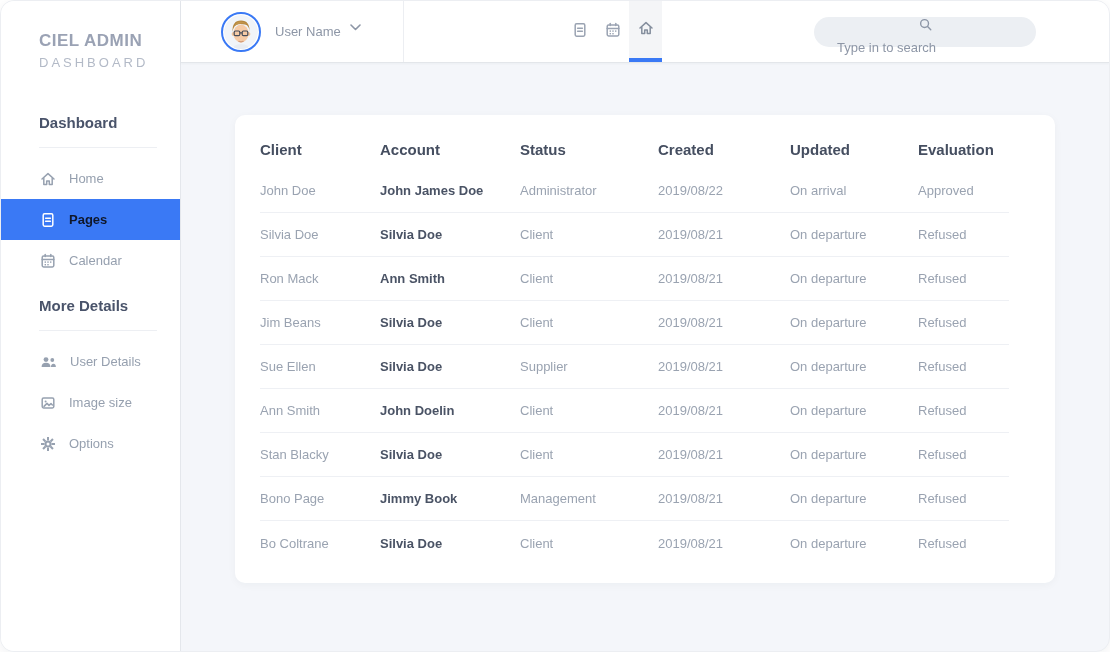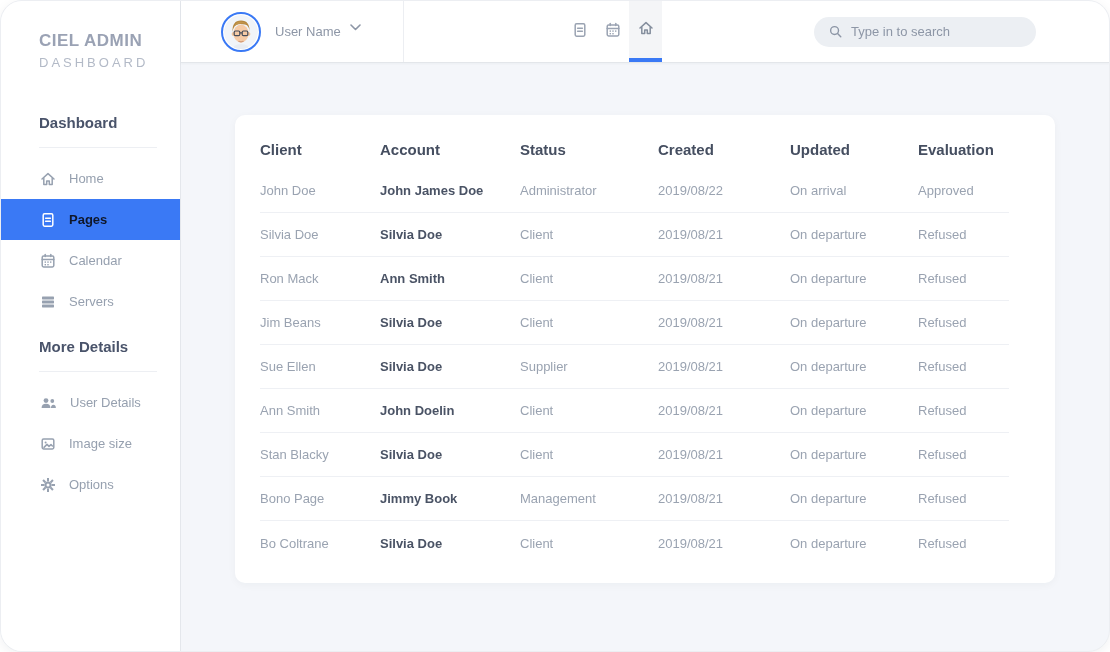--- a/index.html
+++ b/index.html
@@ -1,21 +1,21 @@
 <!DOCTYPE html>
 <html style="--accent: #3a79f5;"><head>
 <meta charset="utf-8">
 <style>
   * { box-sizing: border-box; margin: 0; padding: 0; }
   html, body { background: #fff; }
   body { font-family: "Liberation Sans", "DejaVu Sans", sans-serif; }
 
   .screen {
     width: 1110px; height: 652px;
-    border-radius: 22px; overflow: hidden;
+    border-radius: 14px; overflow: hidden;
     display: flex;
     background: #f4f6fa;
     border: 1px solid #eceef2;
     box-shadow: 0 3px 12px rgba(20,30,50,.06);
   }
 
   
   .sidebar { width: 180px; flex-shrink: 0; background: #fff; border-right: 1px solid #e4e7ec; }
   .logo { padding: 30px 0 0 38px; }
   .logo-1 { font-size: 17px; font-weight: bold; color: #9aa2b4; letter-spacing: .5px; }
@@ -50,21 +50,21 @@
   .tabs { display: flex; align-items: stretch; margin-left: 159px; }
   .tab {
     width: 33px; display: flex; align-items: center; justify-content: center;
     color: #9aa3b2; cursor: pointer;
   }
   .tab.active { background: #f4f5f7; border-bottom: 4px solid var(--accent, #3a79f5); color: #848e9d; }
 
   .search {
     margin-left: auto; margin-right: 73px; align-self: center;
     width: 222px; height: 30px; background: #eceff3; border-radius: 15px;
-    display: flex; align-items: center; gap: 8px; padding: 0 14px; color: #8d96a6;
+    display: flex; align-items: center; gap: 8px; padding: 0 14px; color: #8d96a6; flex-direction: column;
   }
   .search .ico { display: flex; }
   .search input {
     flex: 1; min-width: 0; border: none; outline: none; background: transparent;
     font-family: inherit; font-size: 13px; color: #6d7688;
   }
   .search input::placeholder { color: #8d96a6; }
 
   .content { flex: 1; overflow: hidden; }
   .card {
@@ -126,32 +126,20 @@
                 <g fill="currentColor">
                   <rect x="4.6" y="8.4" width="1.4" height="1.4"></rect>
                   <rect x="7.3" y="8.4" width="1.4" height="1.4"></rect>
                   <rect x="10" y="8.4" width="1.4" height="1.4"></rect>
                   <rect x="4.6" y="11" width="1.4" height="1.4"></rect>
                   <rect x="7.3" y="11" width="1.4" height="1.4"></rect>
                 </g>
               </svg>
             </span>
             <span>Calendar</span>
-          </div>
-          <div class="side-item">
-            <span class="ico">
-              <svg width="16" height="16" viewBox="0 0 16 16">
-                <g fill="currentColor">
-                  <rect x="2" y="2.6" width="12" height="2.8" rx="0.6"></rect>
-                  <rect x="2" y="6.6" width="12" height="2.8" rx="0.6"></rect>
-                  <rect x="2" y="10.6" width="12" height="2.8" rx="0.6"></rect>
-                </g>
-              </svg>
-            </span>
-            <span>Servers</span>
           </div>
         </div>
         <div class="side-section">
           <div class="section-header">More Details</div>
           <div class="section-divider"></div>
           <div class="side-item">
             <span class="ico">
               <svg width="17" height="16" viewBox="0 0 17 16">
                 <g fill="currentColor">
                   <circle cx="6" cy="5.6" r="2.4"></circle>

